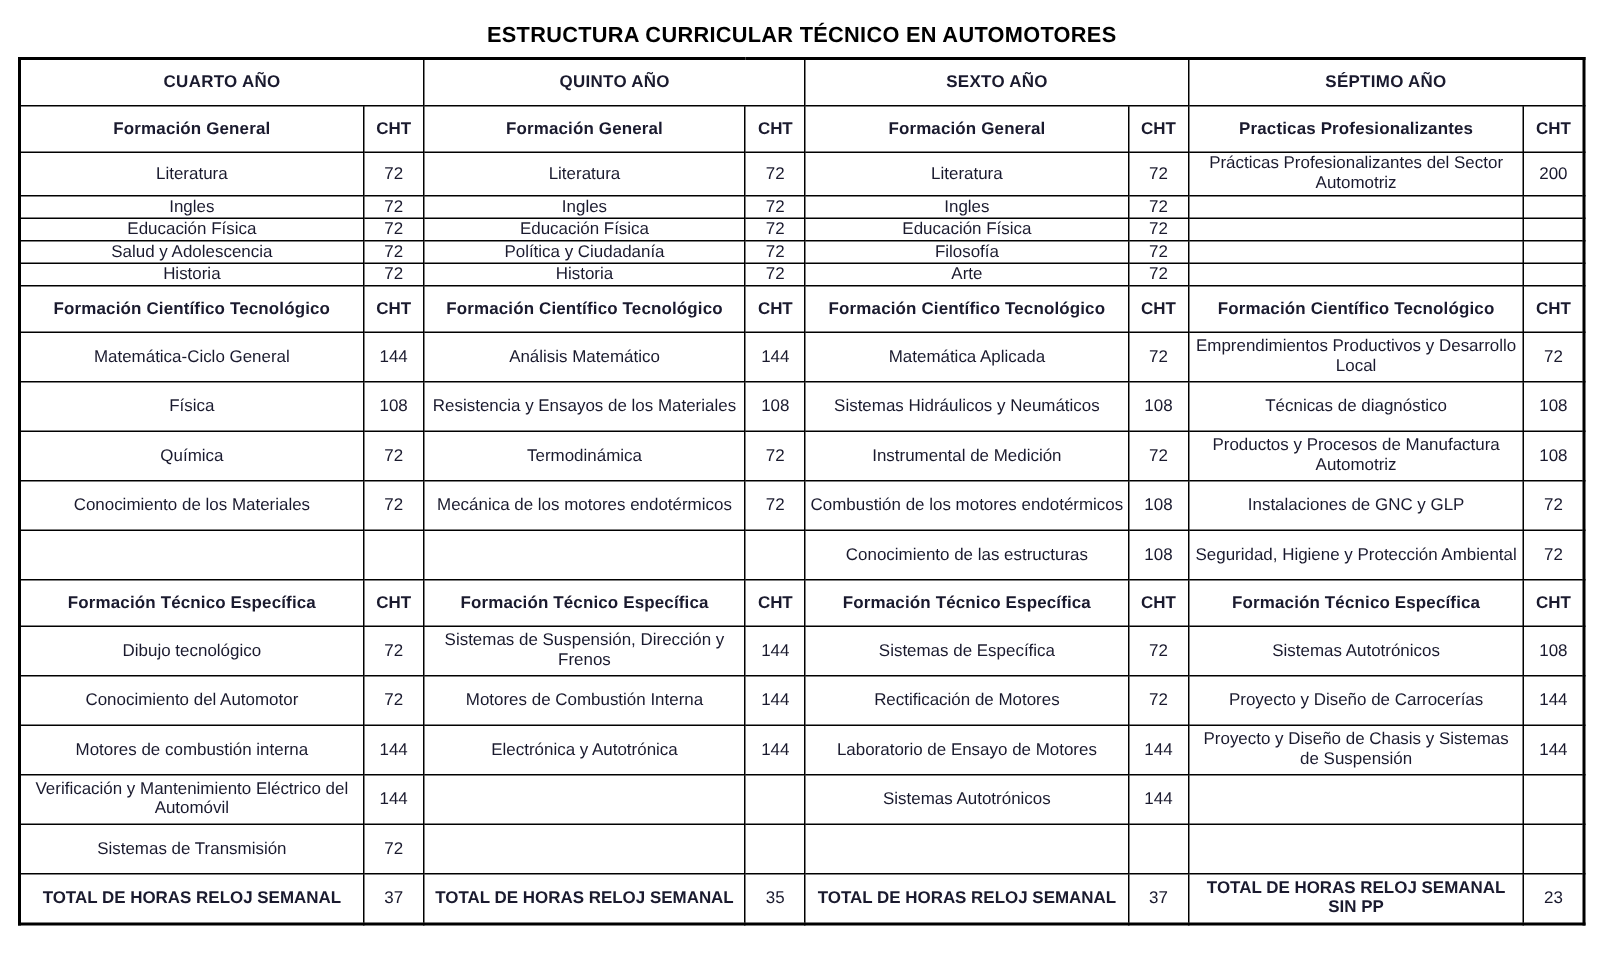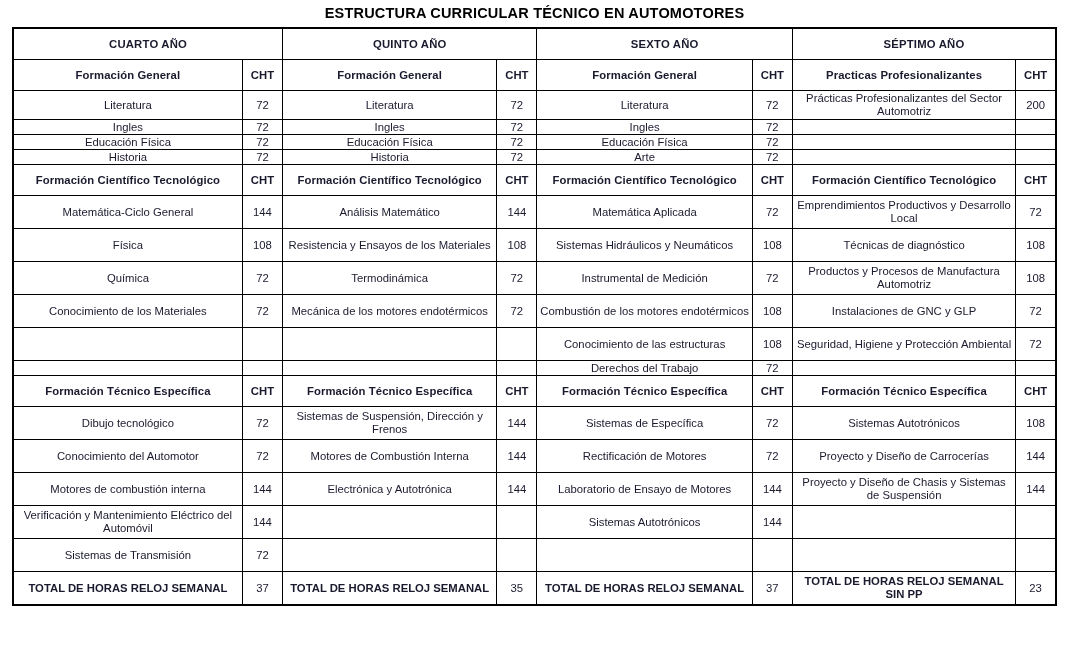--- a/index.html
+++ b/index.html
@@ -12,21 +12,21 @@
     height: 649px;
     font-family: "Liberation Sans", sans-serif;
     color: #1a1a2e;
     overflow: hidden;
   }
   #page-title {
     text-align: center;
     font-size: 14.5px;
     font-weight: bold;
     letter-spacing: .2px;
-    padding-top: 5px;
+    padding-top: 16px;
     padding-bottom: 6px;
     color: #000;
   }
   .table-wrap {
     padding: 0 12px;
     box-sizing: border-box;
     width: 1069px;
   }
   table.curric {
     border-collapse: collapse;
@@ -143,20 +143,30 @@
           <td>Educación Física</td>
           <td>72</td>
           <td class="gsep-left">Educación Física</td>
           <td>72</td>
           <td class="gsep-left">Educación Física</td>
           <td>72</td>
           <td class="gsep-left"></td>
           <td></td>
         </tr>
         <tr class="r-thin">
+          <td>Salud y Adolescencia</td>
+          <td>72</td>
+          <td class="gsep-left">Política y Ciudadanía</td>
+          <td>72</td>
+          <td class="gsep-left">Filosofía</td>
+          <td>72</td>
+          <td class="gsep-left"></td>
+          <td></td>
+        </tr>
+        <tr class="r-thin">
           <td>Historia</td>
           <td>72</td>
           <td class="gsep-left">Historia</td>
           <td>72</td>
           <td class="gsep-left">Arte</td>
           <td>72</td>
           <td class="gsep-left"></td>
           <td></td>
         </tr>
         <tr class="r-head">
@@ -211,30 +221,20 @@
         </tr>
         <tr class="r-med">
           <td></td>
           <td></td>
           <td class="gsep-left"></td>
           <td></td>
           <td class="gsep-left">Conocimiento de las estructuras</td>
           <td>108</td>
           <td class="gsep-left">Seguridad, Higiene y Protección Ambiental</td>
           <td>72</td>
-        </tr>
-        <tr class="r-thin">
-          <td></td>
-          <td></td>
-          <td class="gsep-left"></td>
-          <td></td>
-          <td class="gsep-left">Derechos del Trabajo</td>
-          <td>72</td>
-          <td class="gsep-left"></td>
-          <td></td>
         </tr>
         <tr class="r-head">
           <td class="secthead">Formación Técnico Específica</td>
           <td class="cht">CHT</td>
           <td class="secthead gsep-left">Formación Técnico Específica</td>
           <td class="cht">CHT</td>
           <td class="secthead gsep-left">Formación Técnico Específica</td>
           <td class="cht">CHT</td>
           <td class="secthead gsep-left">Formación Técnico Específica</td>
           <td class="cht">CHT</td>

